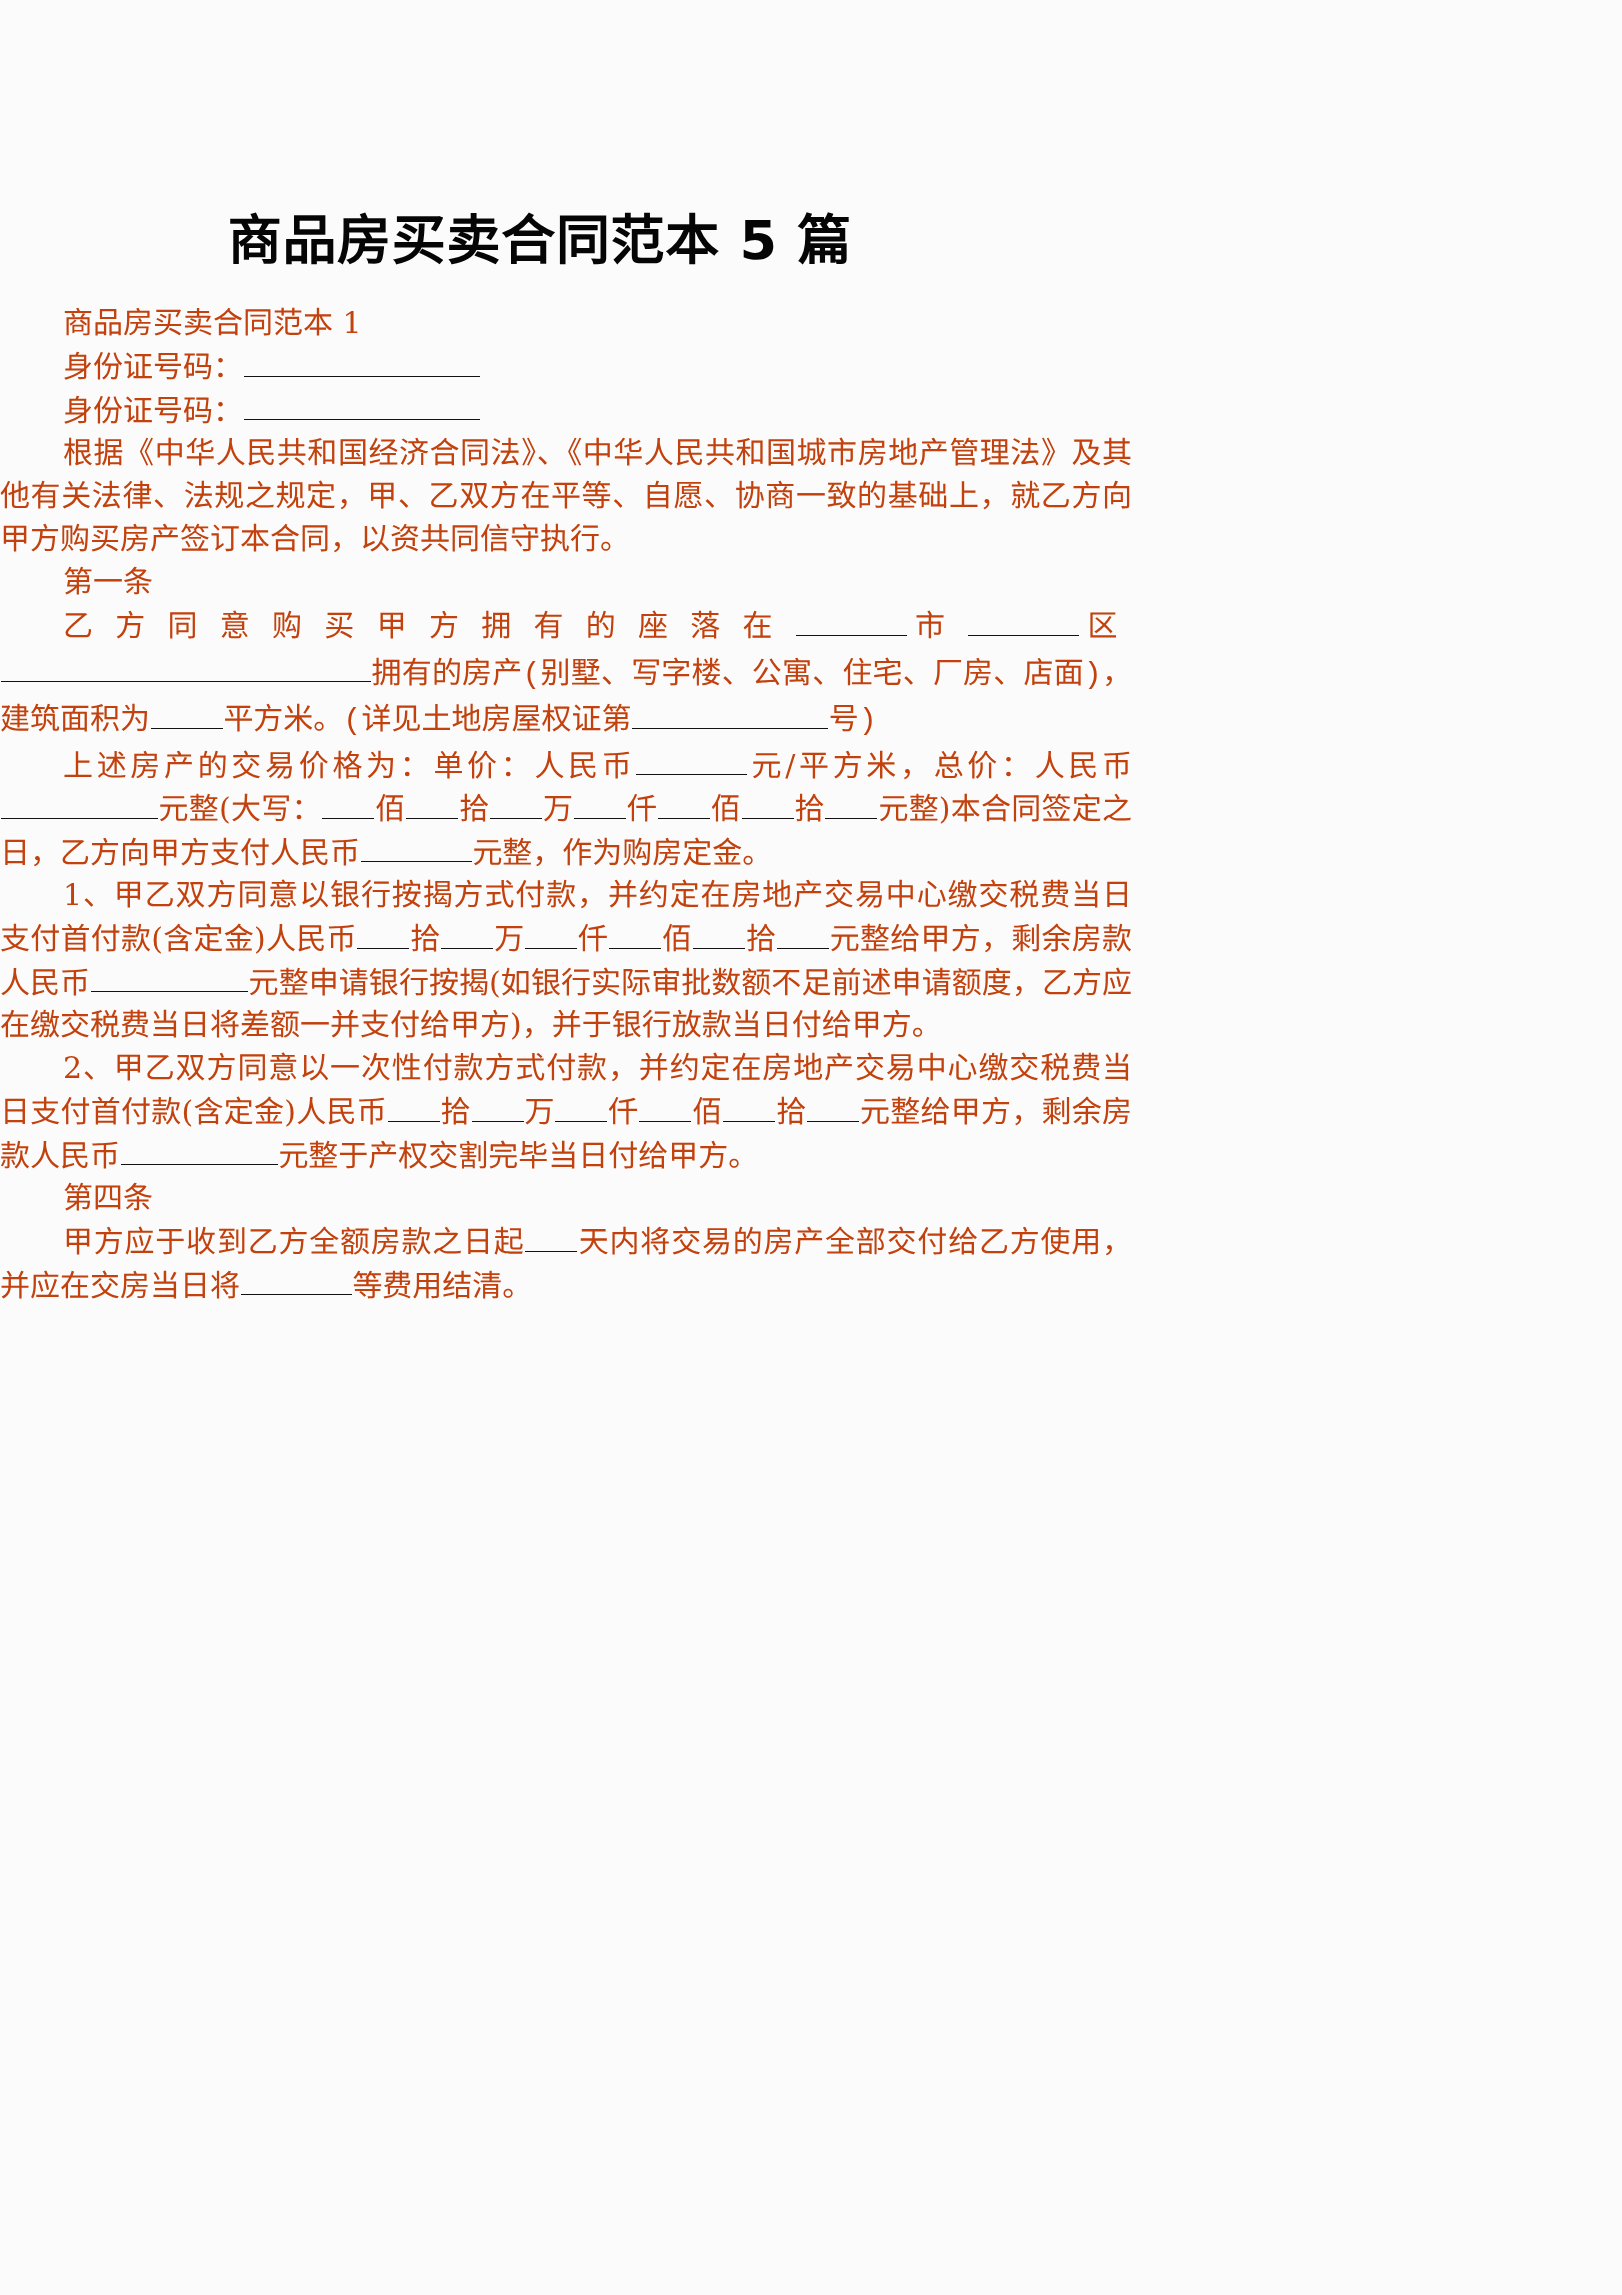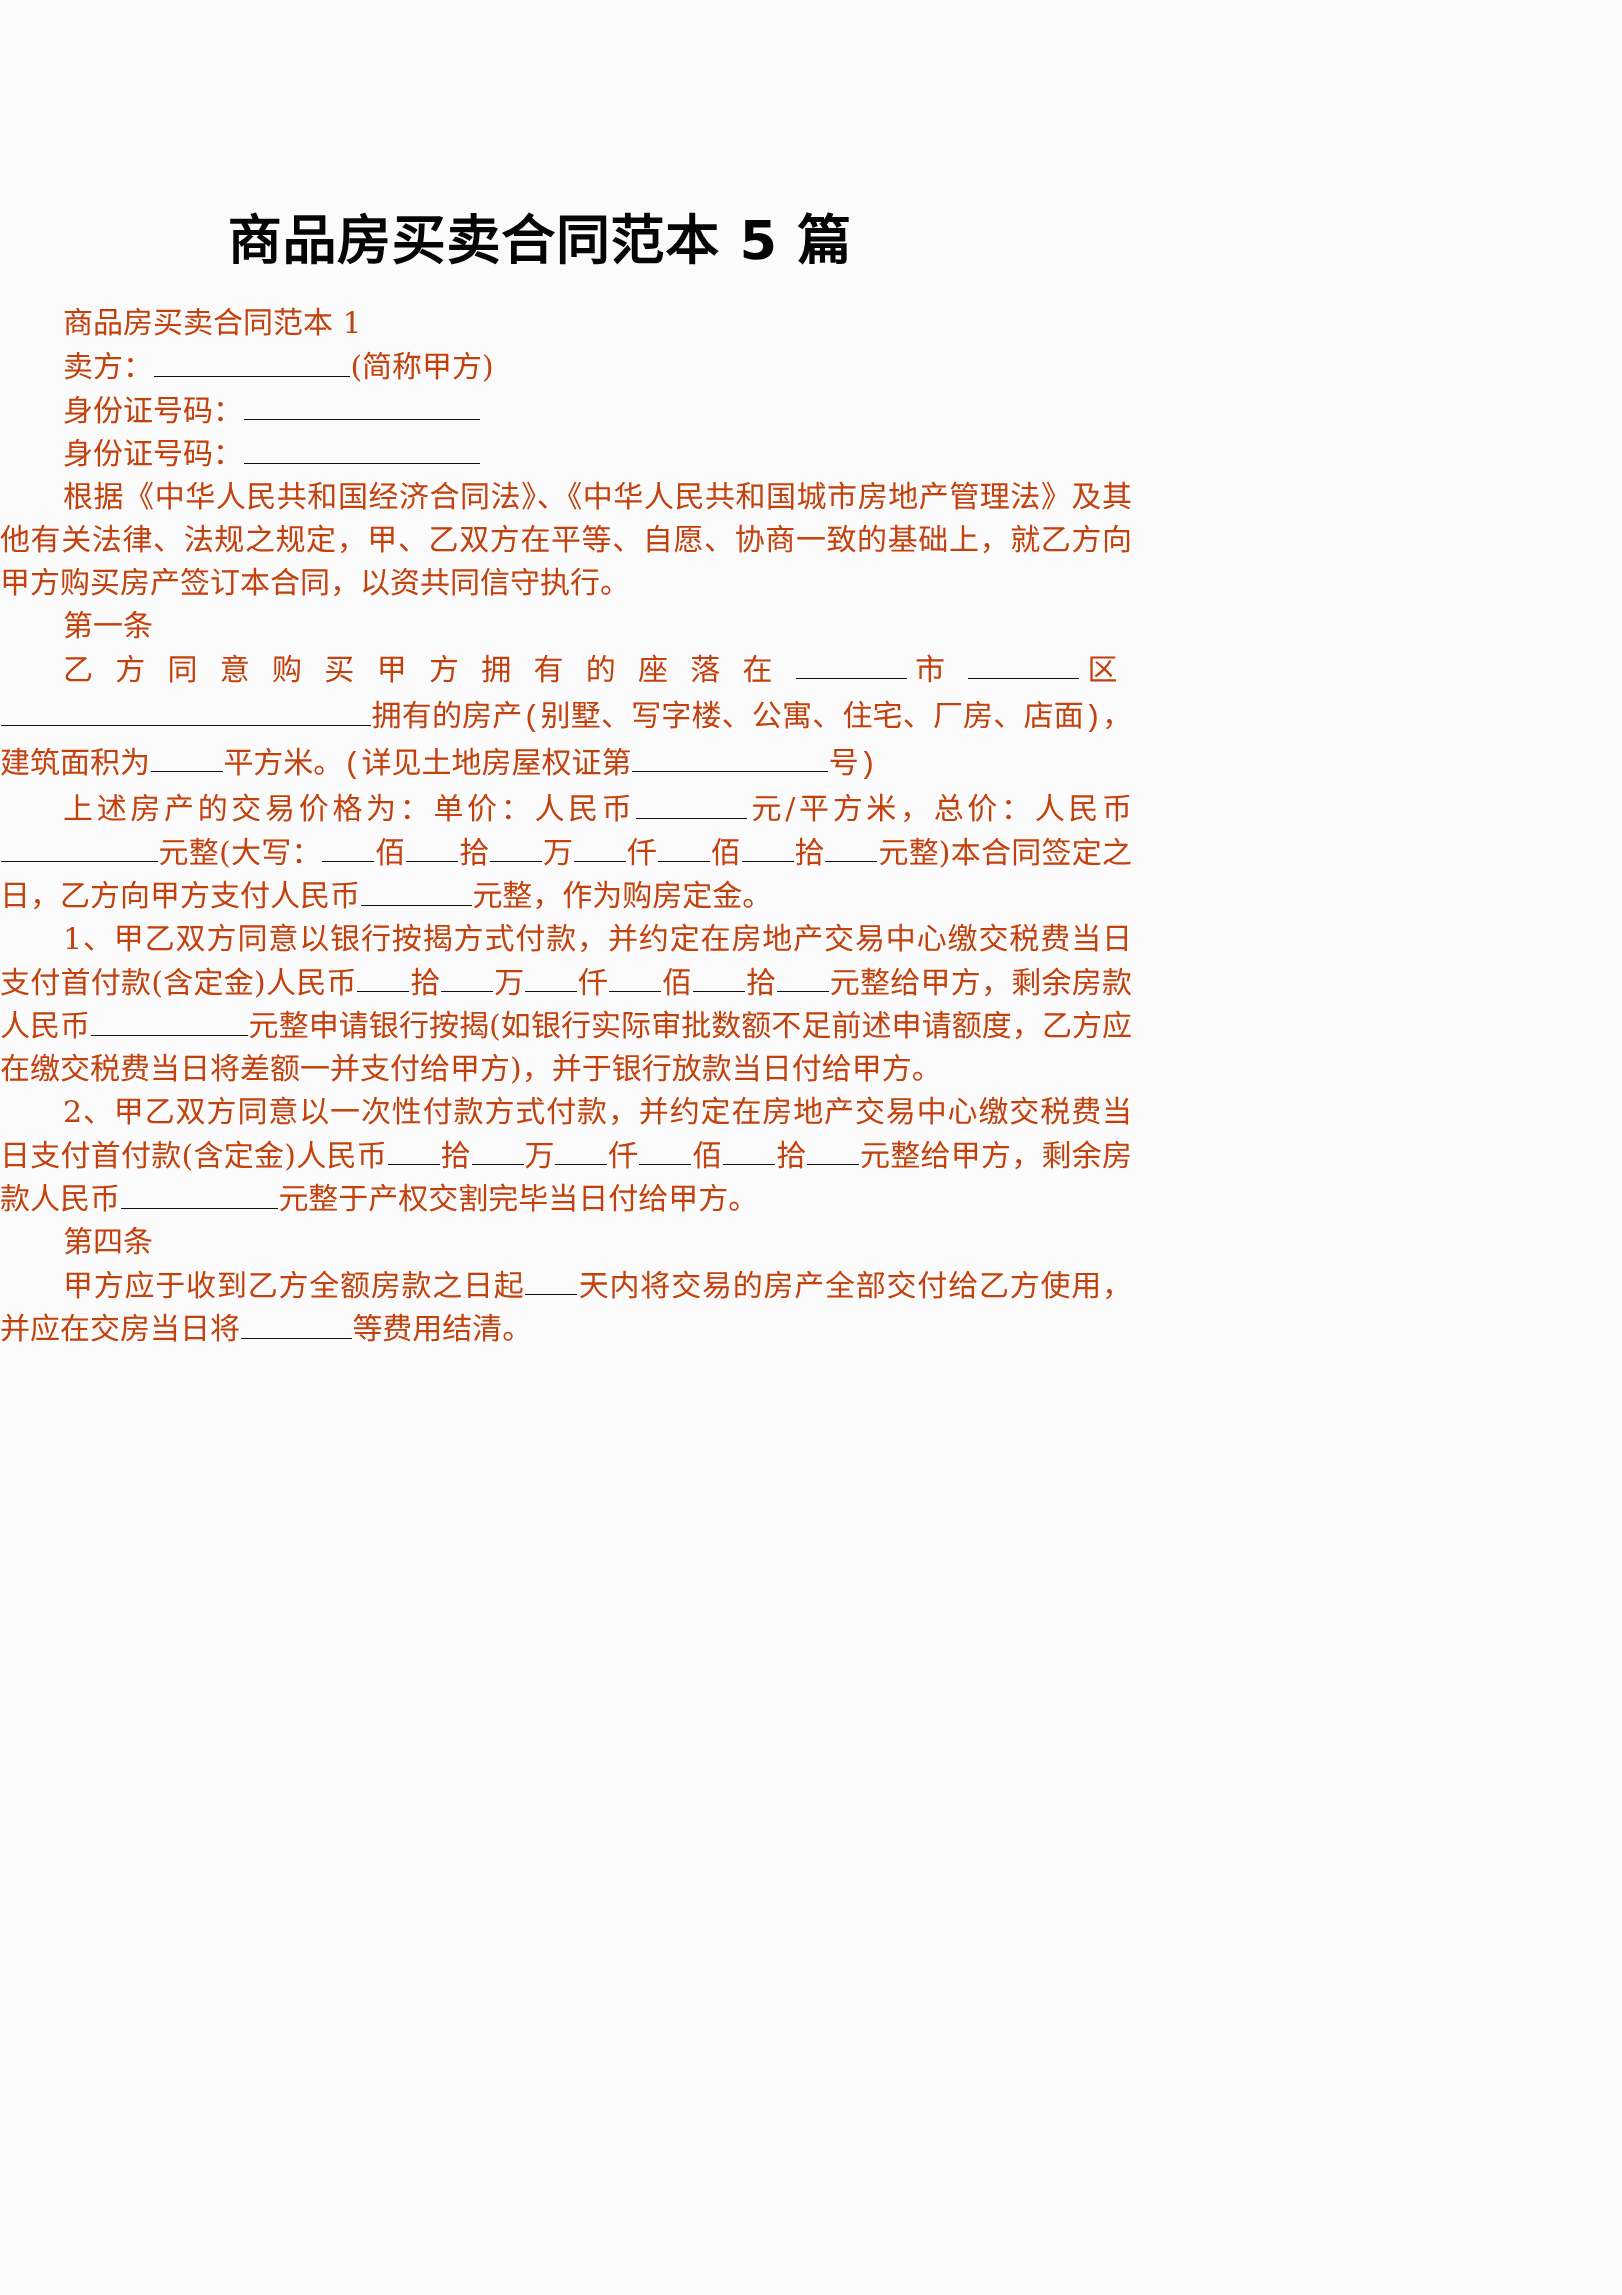--- a/index.html
+++ b/index.html
@@ -90,23 +90,20 @@
 <body>
 
 <div class="page">
 
   <h1 class="doc-title">商品房买卖合同范本 5 篇</h1>
 
   <div class="body-block">
 
     <p class="para indent">商品房买卖合同范本 1</p>
 
-    <p class="para indent">
-      <span>卖方：</span><span class="blank b-xl"></span><span>(简称甲方)</span>
-    </p>
 
     <p class="para indent">
       <span>身份证号码：</span><span class="blank b-xxl"></span>
     </p>
 
 
     <p class="para indent">
       <span>身份证号码：</span><span class="blank b-xxl"></span>
     </p>
 

